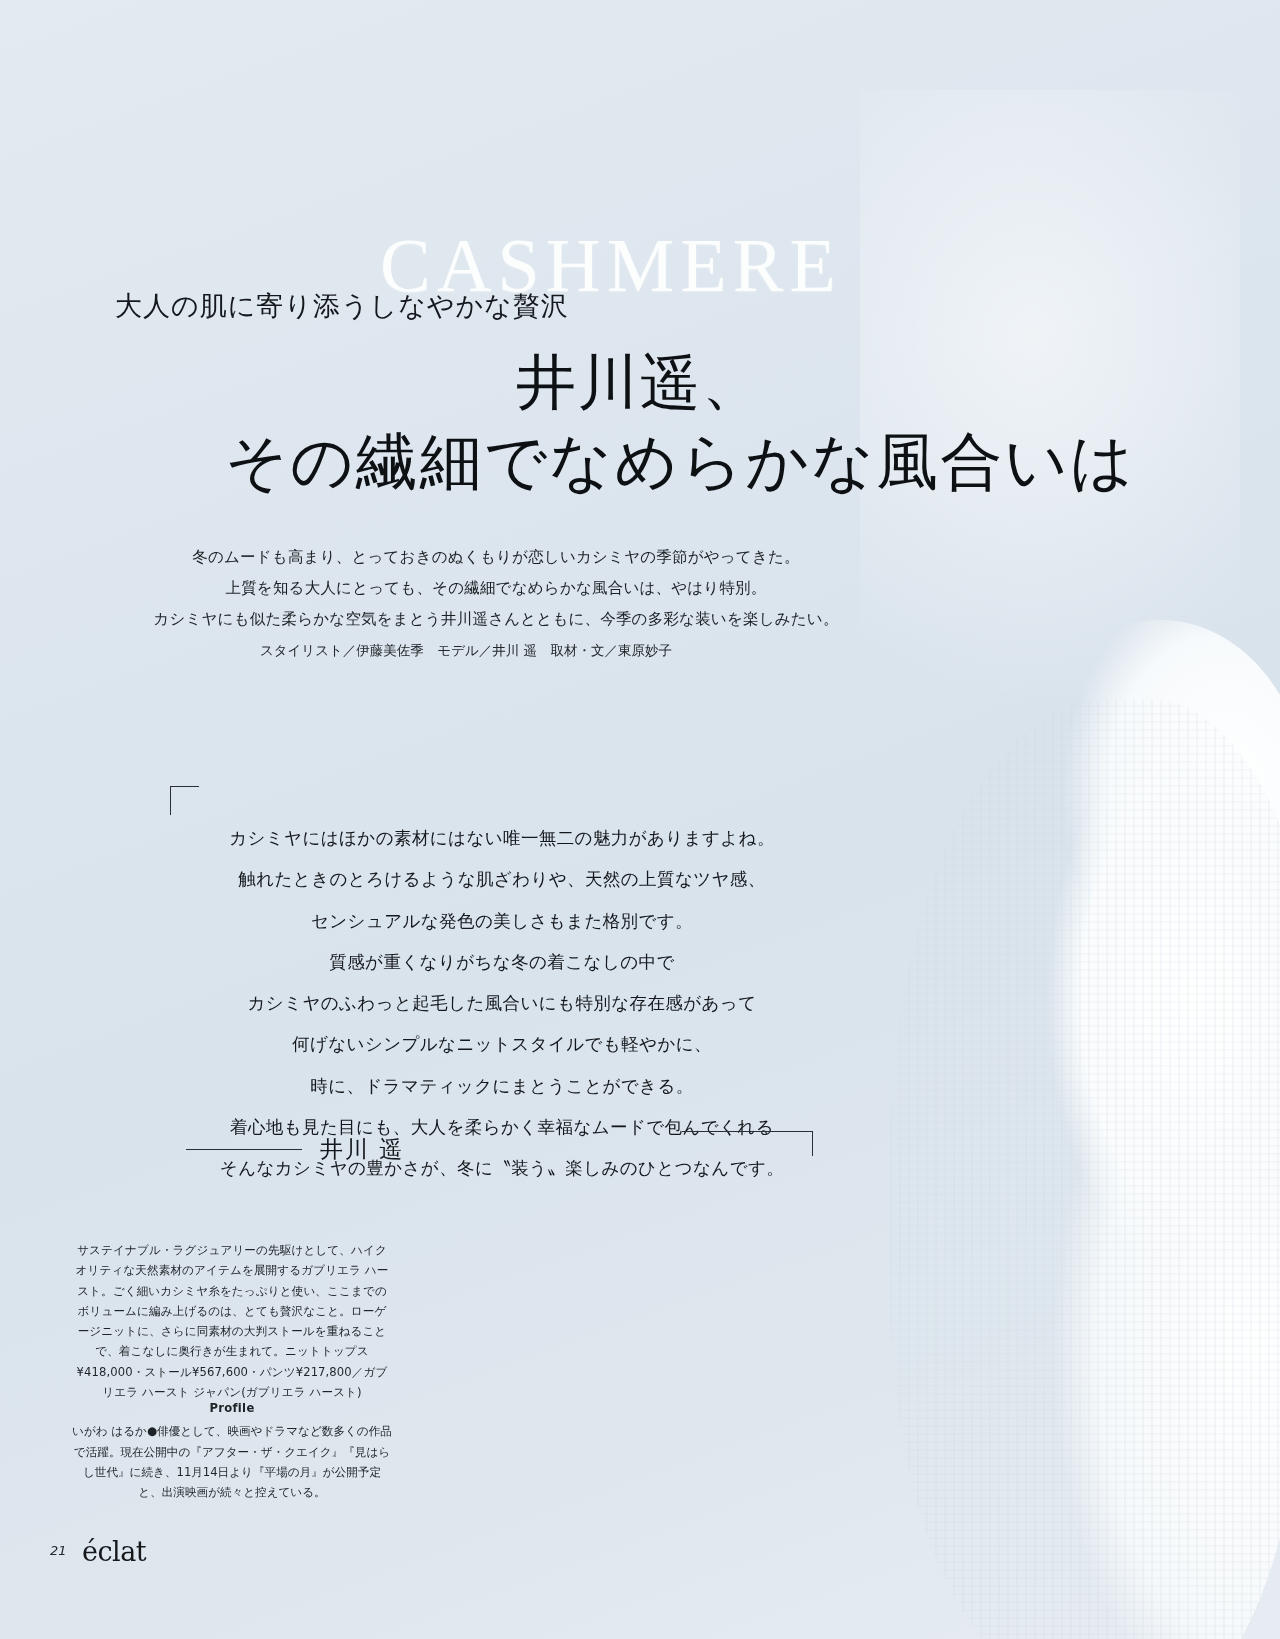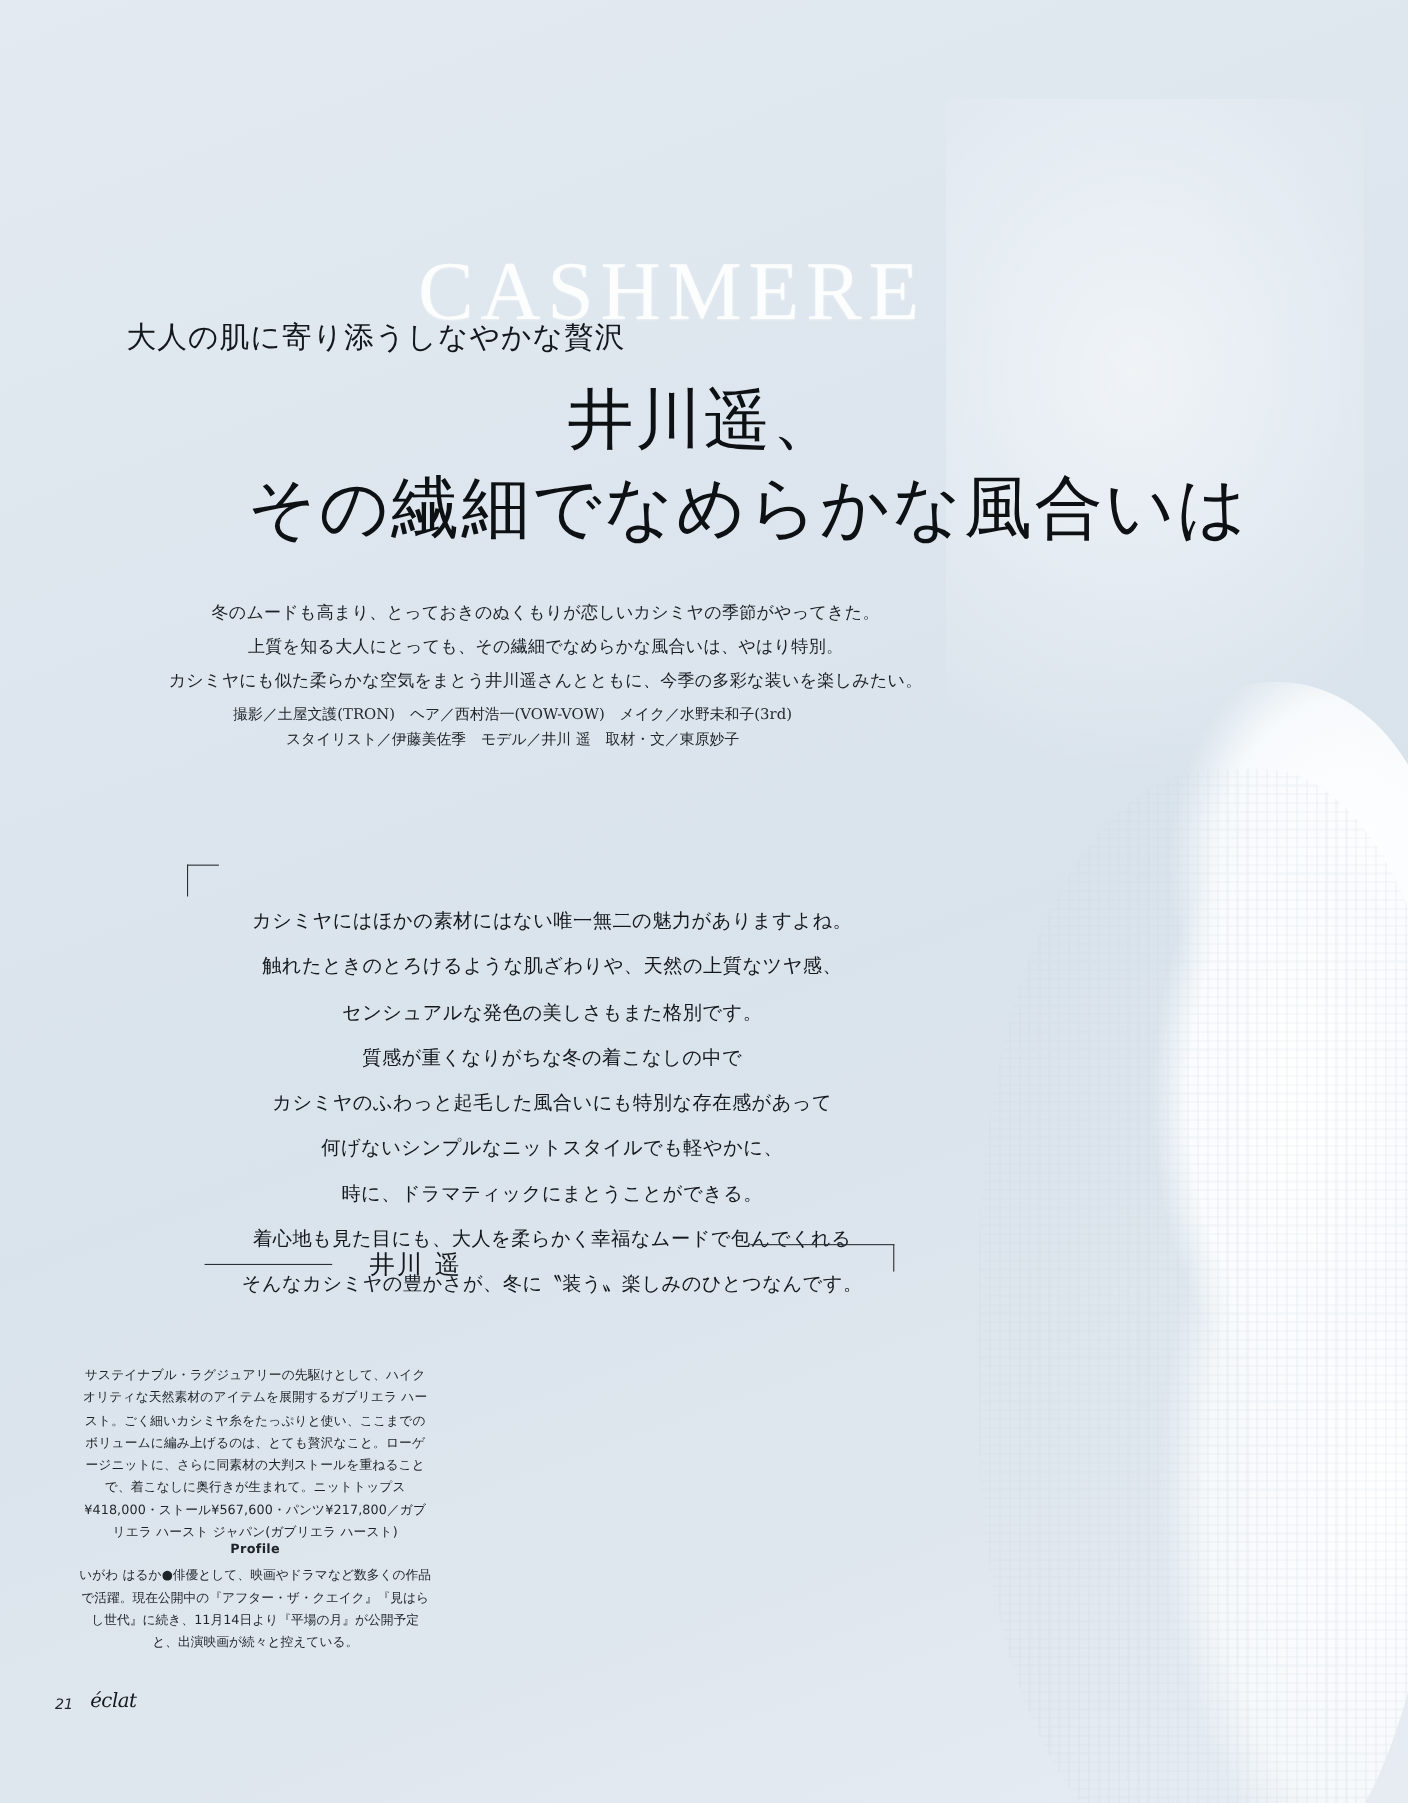--- a/index.html
+++ b/index.html
@@ -167,21 +167,21 @@
     color: #14181c;
     letter-spacing: 0.4px;
     white-space: nowrap;
   }
   .attribution {
     position: absolute;
     left: 16px;
     top: 348px;
     display: flex;
     align-items: center;
-    gap: 34px;
+    gap: 18px;
   }
   .attr-rule {
     width: 116px;
     height: 1px;
     background: #2a2f33;
   }
   .attr-name {
     font-family: "DejaVu Serif", serif;
     font-size: 23px;
     letter-spacing: 2px;
@@ -233,22 +233,21 @@
     font-family: "DejaVu Sans", sans-serif;
     font-size: 13px;
     color: #22272b;
     font-style: italic;
   }
   .masthead {
     position: absolute;
     left: 82px;
     top: 1536px;
     font-family: "DejaVu Serif", serif;
-    font-size: 18px;
-    font-style: italic;
+    font-size: 27px;
     letter-spacing: -0.5px;
     color: #16191c;
   }
 </style>
 </head>
 <body>
 
 <div class="page">
 
   <div class="photo-area">
@@ -268,21 +267,20 @@
     <div class="line2">その繊細でなめらかな風合いは</div>
   </div>
 
   <div class="lead">
     <div>冬のムードも高まり、とっておきのぬくもりが恋しいカシミヤの季節がやってきた。</div>
     <div>上質を知る大人にとっても、その繊細でなめらかな風合いは、やはり特別。</div>
     <div>カシミヤにも似た柔らかな空気をまとう井川遥さんとともに、今季の多彩な装いを楽しみたい。</div>
   </div>
 
   <div class="credits">
-    <div>撮影／土屋文護(TRON)　ヘア／西村浩一(VOW-VOW)　メイク／水野未和子(3rd)</div>
     <div>スタイリスト／伊藤美佐季　モデル／井川 遥　取材・文／東原妙子</div>
   </div>
 
   <div class="quote-block">
     <div class="corner-tl"></div>
     <div class="quote-lines">
       <div>カシミヤにはほかの素材にはない唯一無二の魅力がありますよね。</div>
       <div>触れたときのとろけるような肌ざわりや、天然の上質なツヤ感、</div>
       <div>センシュアルな発色の美しさもまた格別です。</div>
       <div>質感が重くなりがちな冬の着こなしの中で</div>

